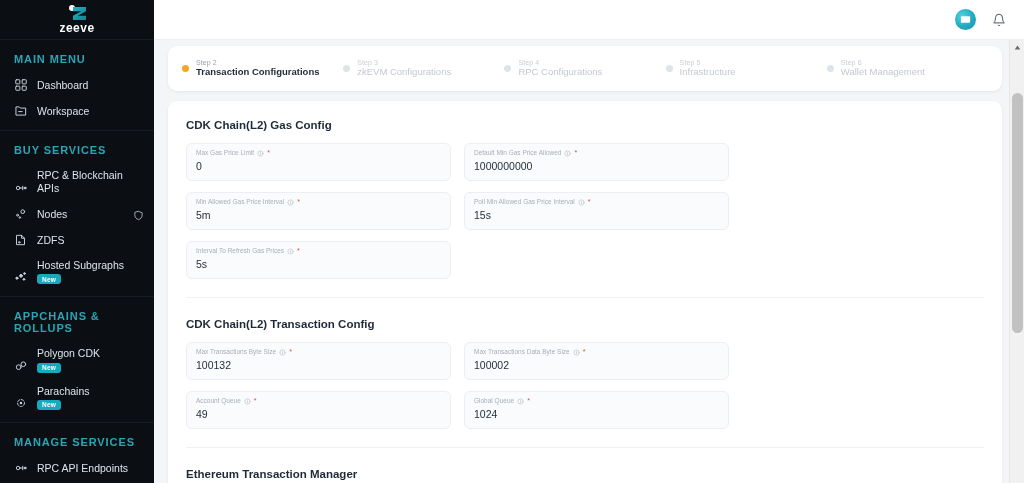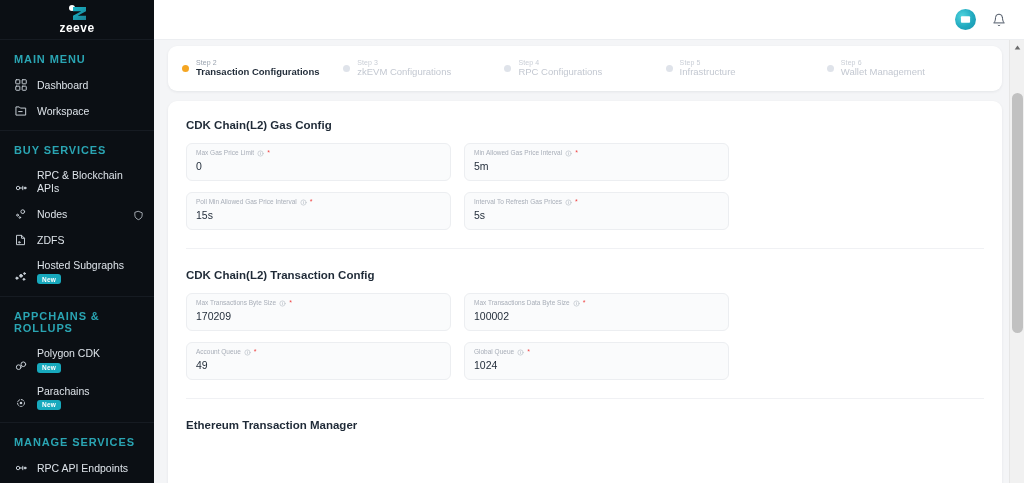--- a/index.html
+++ b/index.html
@@ -399,20 +399,34 @@
                       <path d="M12 11v5"></path>
                       <path d="M12 7.6v.2"></path>
                     </svg>
                   </span>
                   <span class="req">*</span>
                 </div>
                 <div class="f-value">0</div>
               </div>
               <div class="field">
                 <div class="f-label">
+                  <span>Default Min Gas Price Allowed</span>
+                  <span class="info">
+                    <svg viewBox="0 0 24 24" fill="none" stroke="currentColor" stroke-width="2" stroke-linecap="round" stroke-linejoin="round">
+                      <circle cx="12" cy="12" r="9"></circle>
+                      <path d="M12 11v5"></path>
+                      <path d="M12 7.6v.2"></path>
+                    </svg>
+                  </span>
+                  <span class="req">*</span>
+                </div>
+                <div class="f-value">1000000000</div>
+              </div>
+              <div class="field">
+                <div class="f-label">
                   <span>Min Allowed Gas Price Interval</span>
                   <span class="info">
                     <svg viewBox="0 0 24 24" fill="none" stroke="currentColor" stroke-width="2" stroke-linecap="round" stroke-linejoin="round">
                       <circle cx="12" cy="12" r="9"></circle>
                       <path d="M12 11v5"></path>
                       <path d="M12 7.6v.2"></path>
                     </svg>
                   </span>
                   <span class="req">*</span>
                 </div>
@@ -455,21 +469,21 @@
                   <span>Max Transactions Byte Size</span>
                   <span class="info">
                     <svg viewBox="0 0 24 24" fill="none" stroke="currentColor" stroke-width="2" stroke-linecap="round" stroke-linejoin="round">
                       <circle cx="12" cy="12" r="9"></circle>
                       <path d="M12 11v5"></path>
                       <path d="M12 7.6v.2"></path>
                     </svg>
                   </span>
                   <span class="req">*</span>
                 </div>
-                <div class="f-value">170209</div>
+                <div class="f-value">100132</div>
               </div>
               <div class="field">
                 <div class="f-label">
                   <span>Max Transactions Data Byte Size</span>
                   <span class="info">
                     <svg viewBox="0 0 24 24" fill="none" stroke="currentColor" stroke-width="2" stroke-linecap="round" stroke-linejoin="round">
                       <circle cx="12" cy="12" r="9"></circle>
                       <path d="M12 11v5"></path>
                       <path d="M12 7.6v.2"></path>
                     </svg>

